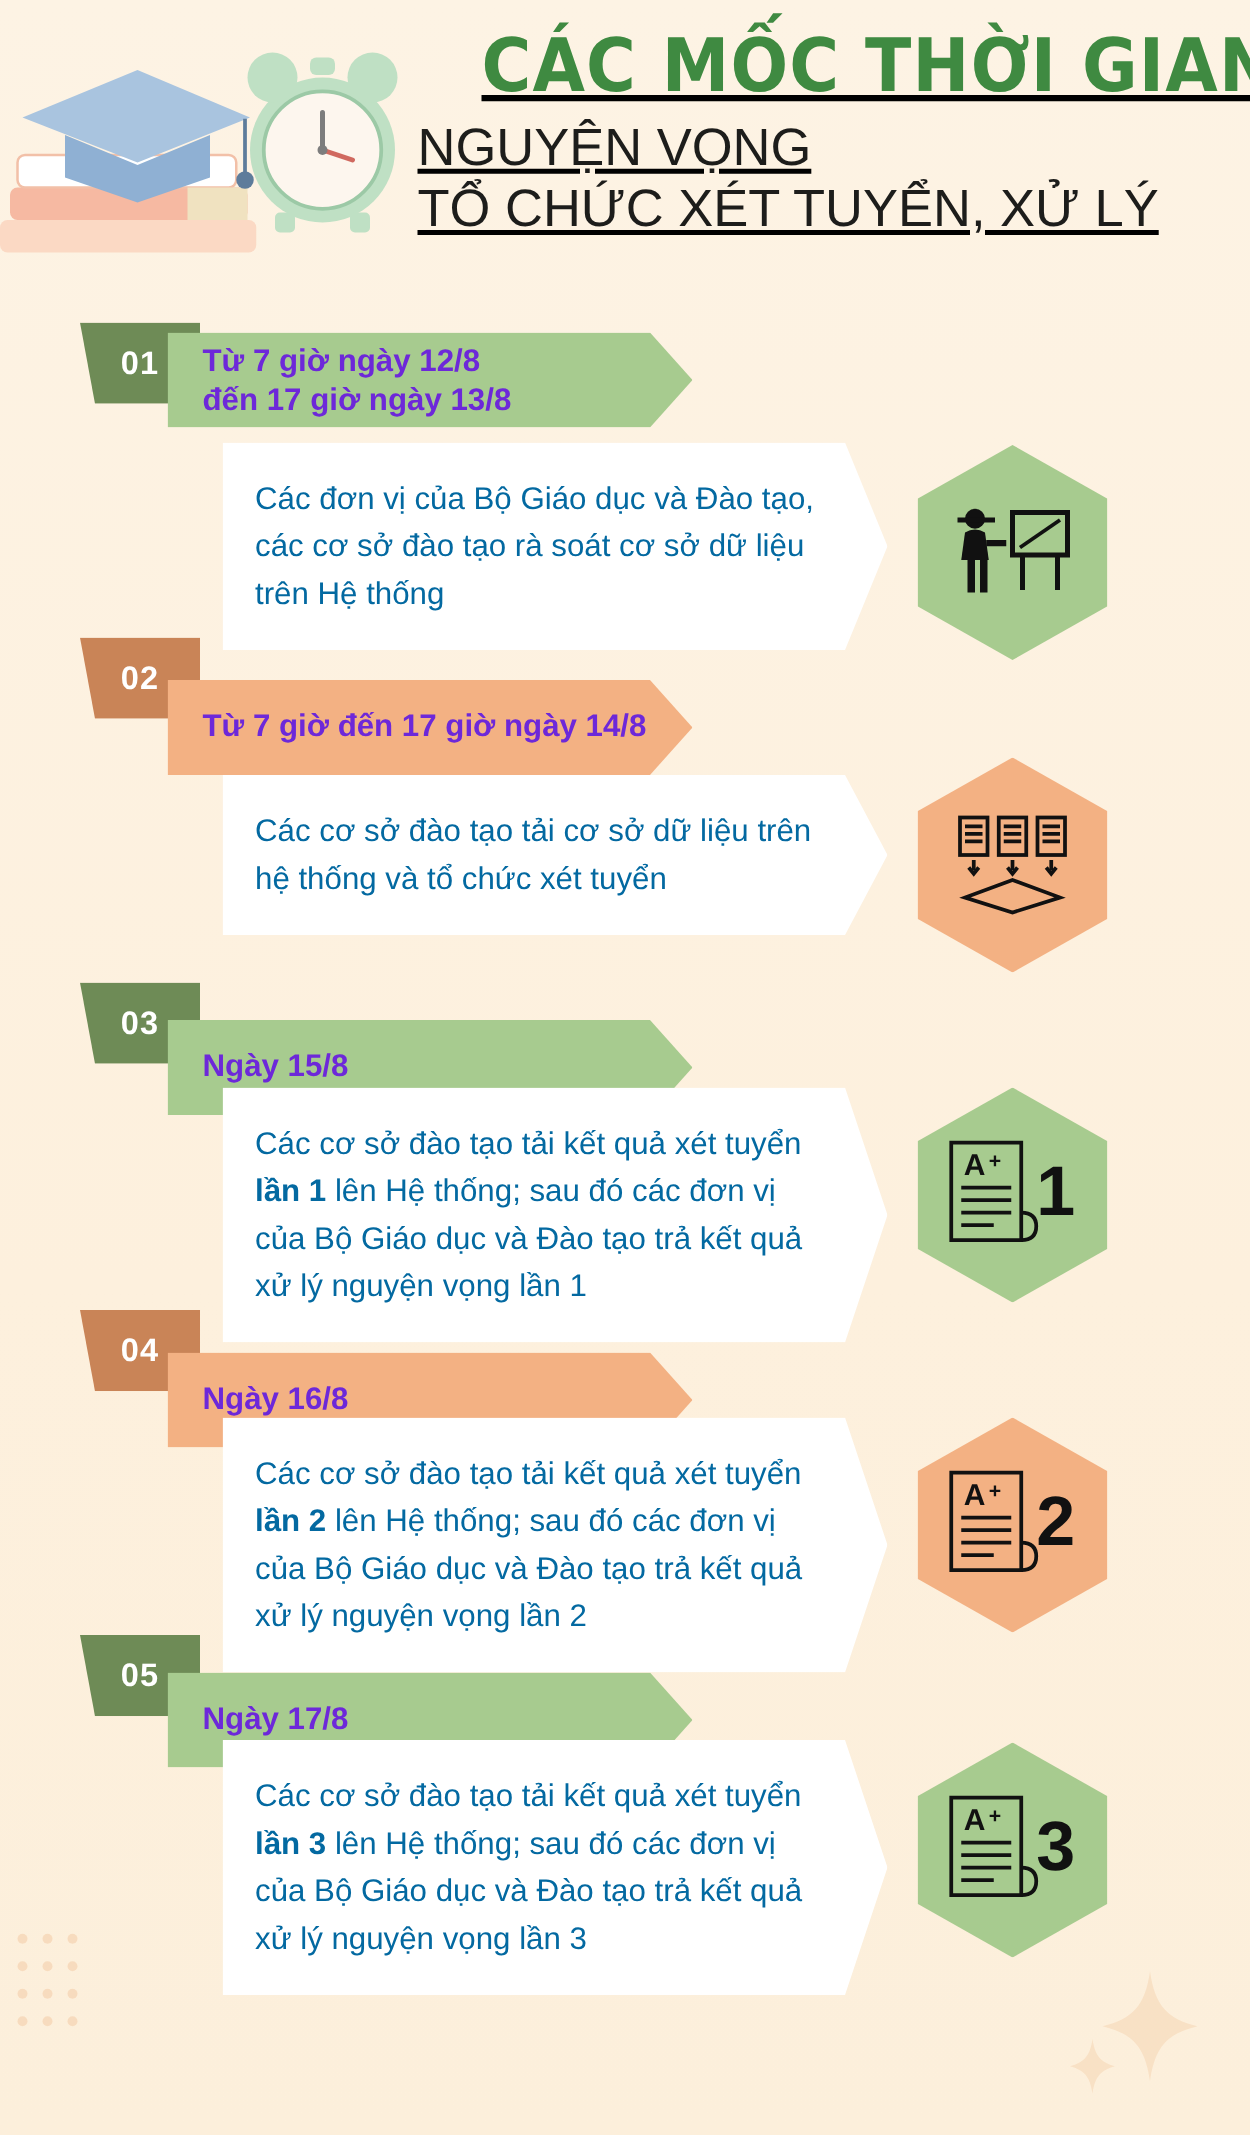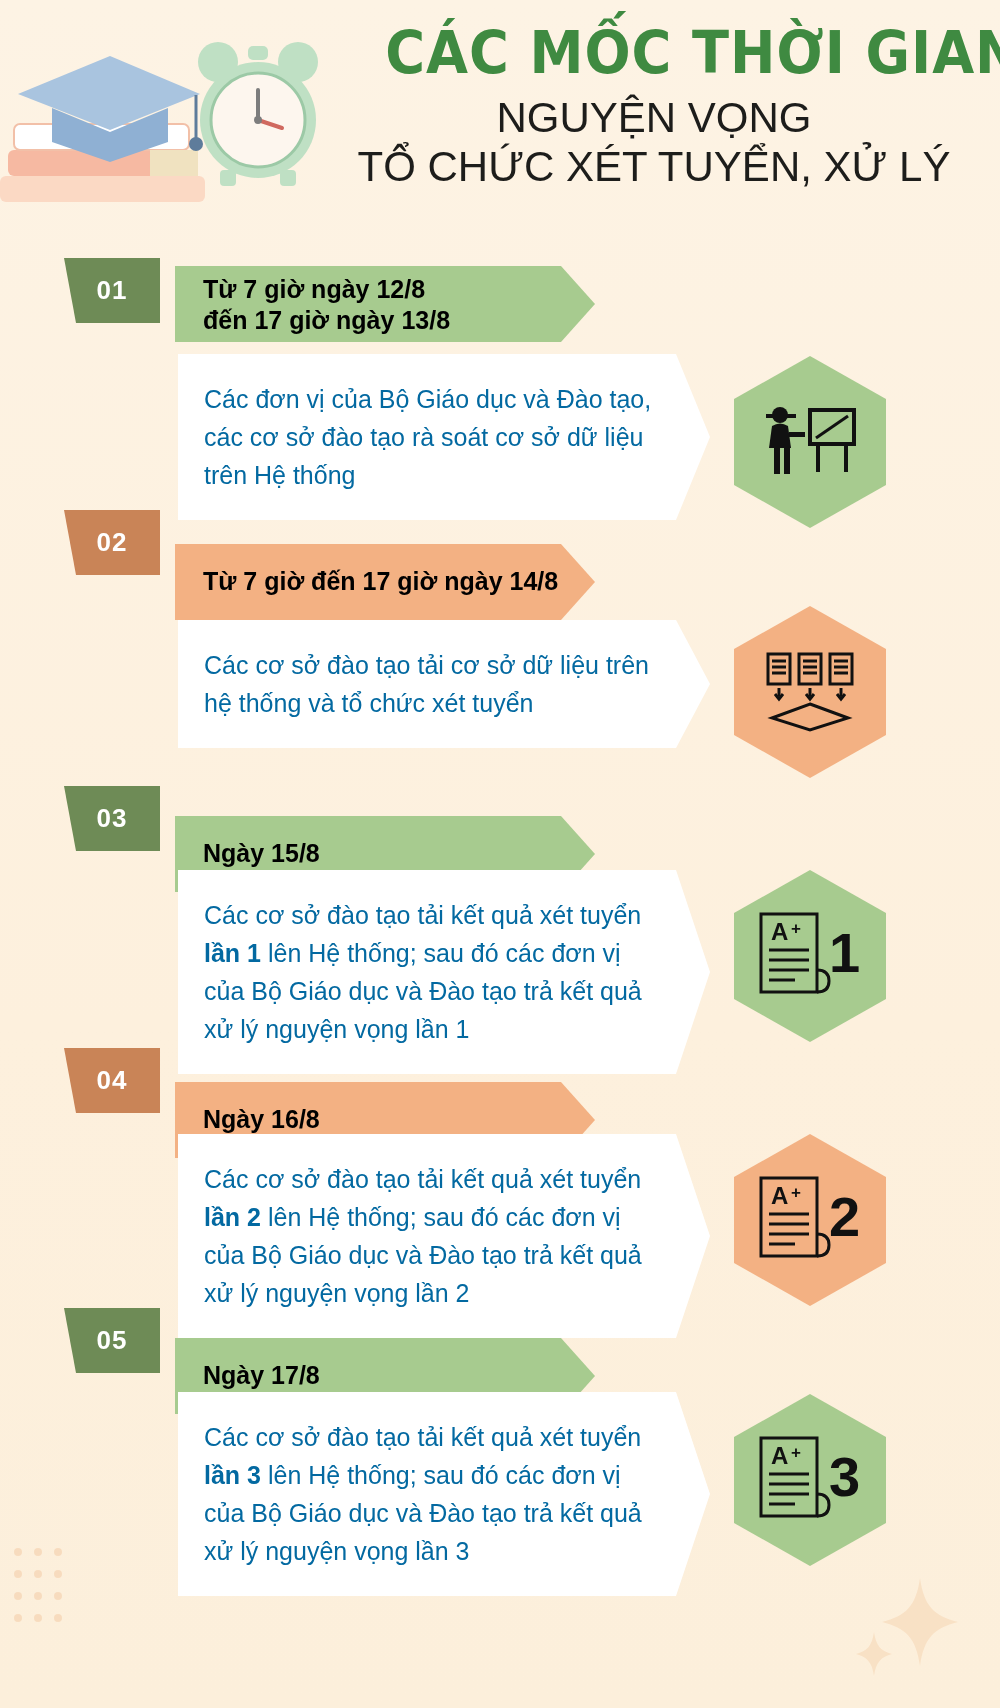--- a/index.html
+++ b/index.html
@@ -21,21 +21,22 @@
   
   .art { position: absolute; left: 0; top: 0; width: 360px; height: 250px; }
   .art svg { display:block; }
 
   
   .title-block {
     position: absolute;
     right: 26px;
     top: 22px;
     width: 640px;
-    text-align: center;
+    text-align: left;
+    text-decoration: underline;
   }
   .title-main {
     font-family: "DejaVu Sans", sans-serif;
     font-weight: bold;
     font-size: 59px;
     letter-spacing: 1px;
     color: #3f8a41;
     line-height: 1.05;
     transform: scaleX(0.92);
     transform-origin: right center;
@@ -73,26 +74,25 @@
 
   .date-band {
     position: absolute;
     left: 134px;
     top: 10px;
     height: 76px;
     width: 420px;
     display: flex;
     align-items: center;
     padding-left: 28px;
-    color: #000000;
+    color: #6d28d9;
     font-size: 25px;
     font-weight: bold;
     line-height: 1.25;
     clip-path: polygon(0 0, calc(100% - 34px) 0, 100% 50%, calc(100% - 34px) 100%, 0 100%);
-    margin-left: 41px;
   }
   .date-band.two-line { padding-top: 2px; }
   .date-band.green { background: #a7cb8f; }
   .date-band.orange { background: #f3b183; }
 
   .body-card {
     position: absolute;
     left: 178px;
     background: #ffffff;
     color: #0369a1;

